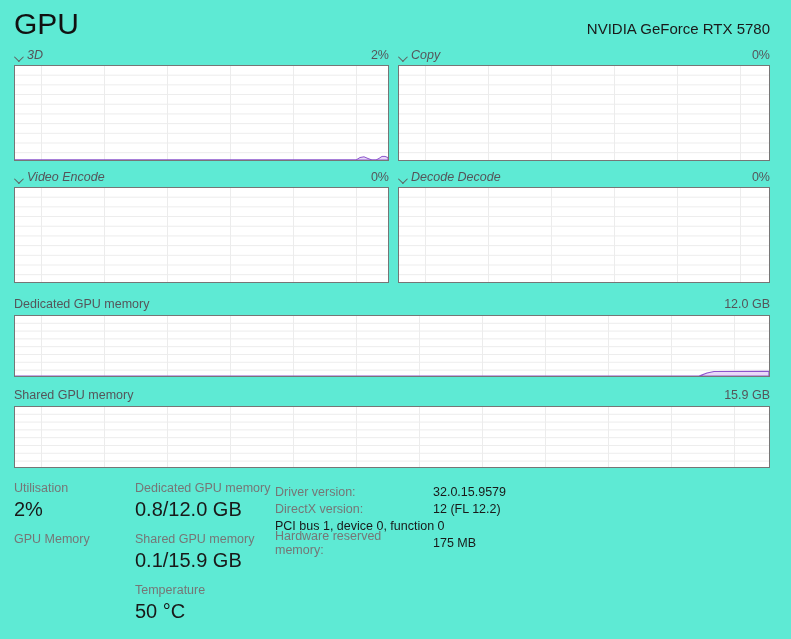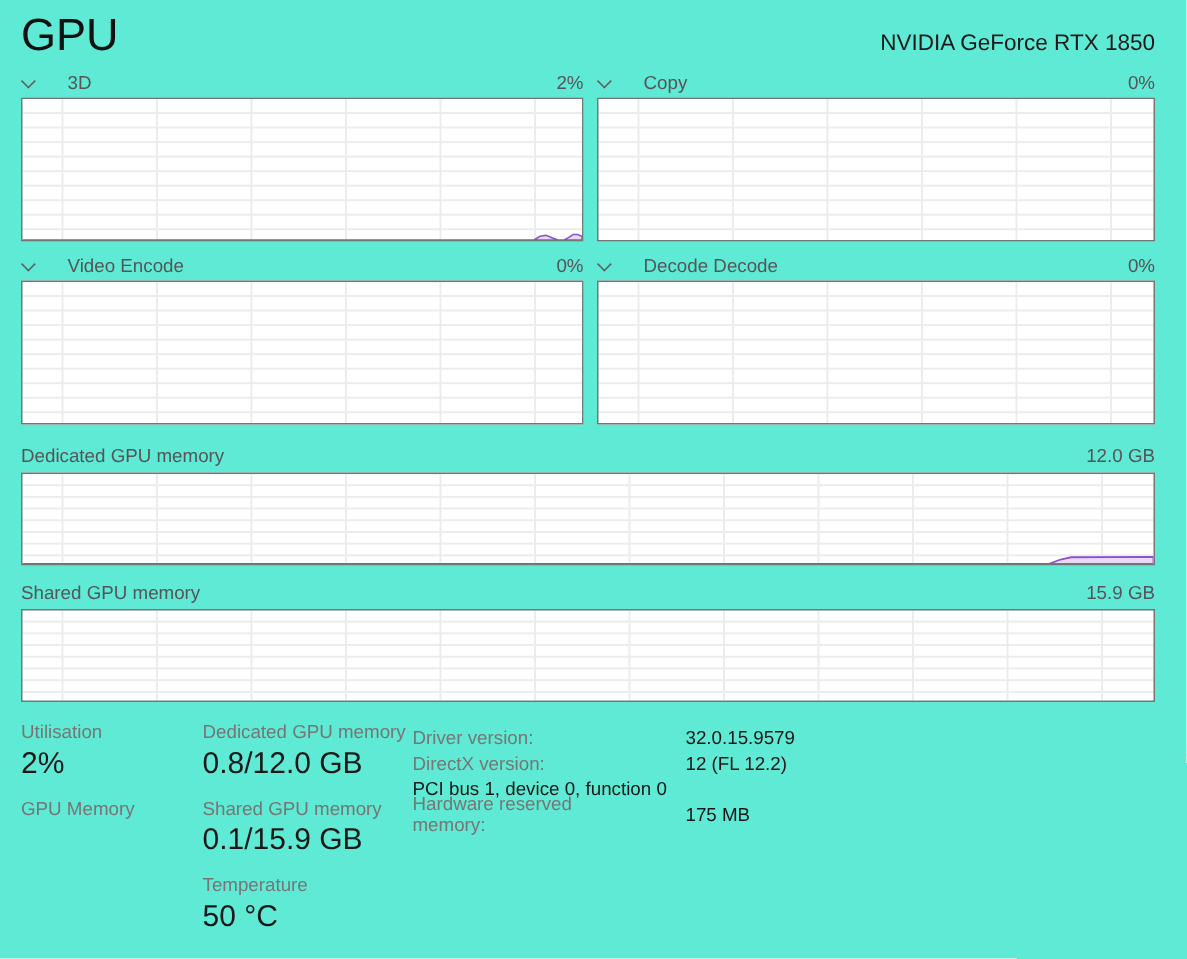--- a/index.html
+++ b/index.html
@@ -7,21 +7,21 @@
     width:791px;height:639px;background:#5eead4;position:relative;
     font-family:"Liberation Sans",sans-serif;color:#191919;overflow:hidden;
     box-sizing:border-box;padding:6px 21px 0 14px;
   }
   .hdr{display:flex;justify-content:space-between;align-items:flex-end;margin-bottom:6px;}
   .page-title{font-size:30px;font-weight:300;line-height:36px;color:#111;letter-spacing:0;}
   .device-name{font-size:15px;color:#1a1a1a;padding-bottom:5px;}
 
   .charts-grid{display:grid;grid-template-columns:375px 372px;column-gap:9px;}
   .chart-head{display:flex;justify-content:space-between;align-items:center;height:14px;margin-bottom:3px;}
-  .chart-head .left{display:flex;align-items:center;gap:24px;}
+  .chart-head .left{display:flex;align-items:flex-end;gap:6px;font-style:italic;}
   .chev{width:6px;height:6px;border-right:1.2px solid #5f5f5f;border-bottom:1.2px solid #5f5f5f;
         transform:rotate(45deg) translateY(-2px);display:inline-block;}
   .chart-label{font-size:12.5px;color:#55555a;}
   .chart-pct{font-size:12.5px;color:#55555a;}
   .row2{margin-top:9px;}
 
   .chart-box{
     position:relative;height:96px;border:1px solid #767676;box-sizing:border-box;background:#fff;
     background-image:
       linear-gradient(to right,#ececec 1px,transparent 1px),
@@ -45,32 +45,32 @@
   }
 
   .stats{display:flex;margin-top:13px;}
   .stat-col1{width:121px;flex:none;}
   .stat-col2{width:140px;flex:none;}
   .stat-item{margin-bottom:11px;}
   .stat-label{font-size:12.5px;color:#767676;margin-bottom:3px;}
   .stat-value{font-size:20px;color:#191919;}
 
   .details{flex:1;padding-top:2px;}
-  .detail-row{display:flex;height:17.2px;align-items:center;gap:24px;}
+  .detail-row{display:flex;height:17.2px;align-items:center;}
   .detail-label{width:158px;flex:none;font-size:12.5px;color:#767676;}
   .detail-value{font-size:12.5px;color:#191919;}
 </style>
 </head>
 <body>
 
 <div class="page">
 
   <div class="hdr">
     <div class="page-title">GPU</div>
-    <div class="device-name">NVIDIA GeForce RTX 1850</div>
+    <div class="device-name">NVIDIA GeForce RTX 5780</div>
   </div>
 
   <div class="charts-grid">
     <div>
       <div class="chart-head">
         <span class="left">
           <span class="chev"></span>
           <span class="chart-label">3D</span>
         </span>
         <span class="chart-pct">2%</span>

